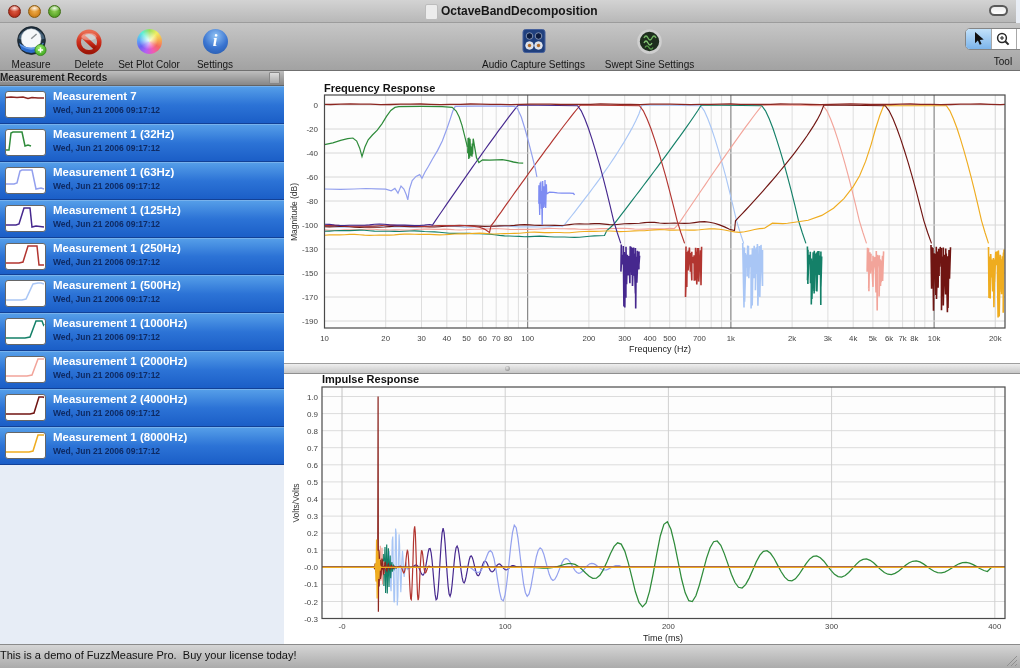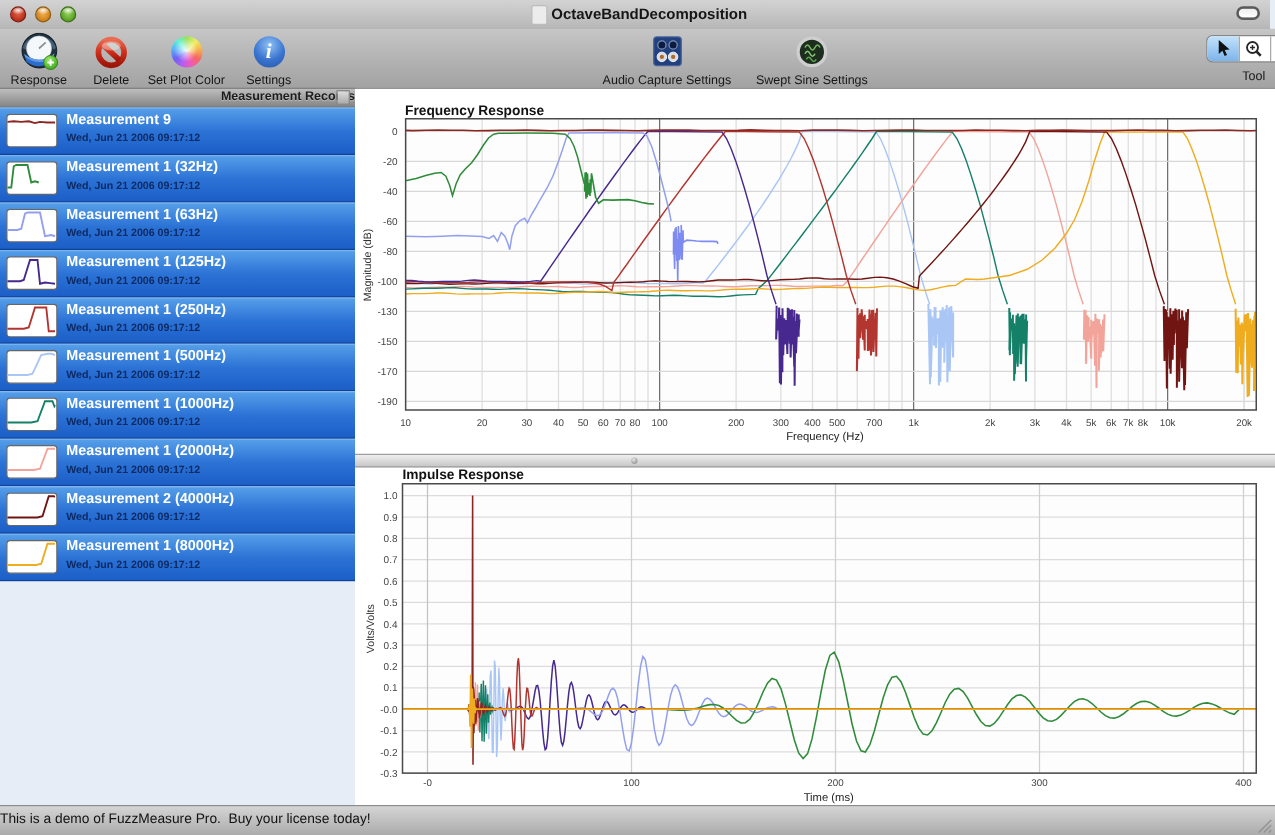--- a/index.html
+++ b/index.html
@@ -11,21 +11,21 @@
 .wtitle{position:absolute;left:441px;top:4px;font-size:12px;font-weight:bold;color:#161616;letter-spacing:0px}
 .capsule{position:absolute;right:8px;top:5px;width:15px;height:7px;border:2px solid #5a5a5a;border-radius:6px;background:linear-gradient(#ededed,#fff)}
 .toolbar{position:absolute;left:0;top:23px;width:1020px;height:47px;background:linear-gradient(#c6c6c6,#a2a2a2);border-bottom:1px solid #707070}
 .tbi{position:absolute;top:2px;text-align:center}
 .icw{height:33px;display:flex;align-items:center;justify-content:center;position:relative}
 .tblabel{font-size:10px;color:#161616;margin-top:1px}
 .segwrap{position:absolute}
 .statusbar{position:absolute;left:0;top:644px;width:1020px;height:24px;background:linear-gradient(#d5d5d5,#a9a9a9);border-top:1px solid #8b8b8b}
 .statusbar .txt{position:absolute;width:100%;top:4px;font-size:11px;color:#111}
 .sidebar{position:absolute;left:0;top:70px;width:284px;height:575px;background:#e7edf6}
-.sbheader{position:absolute;left:0;top:0;width:284px;height:15px;background:linear-gradient(#c2c2c2,#868686);border-bottom:1px solid #636363;text-align:right;font-size:10px;font-weight:bold;color:#1c1c1c;line-height:15px;text-shadow:0 1px 0 rgba(255,255,255,.35)}
+.sbheader{position:absolute;left:0;top:0;width:284px;height:15px;background:linear-gradient(#c2c2c2,#868686);border-bottom:1px solid #636363;text-align:left;font-size:10px;font-weight:bold;color:#1c1c1c;line-height:15px;text-shadow:0 1px 0 rgba(255,255,255,.35)}
 .row{position:absolute;left:0;width:284px;height:37.85px;background:linear-gradient(#57a0e9 0%,#2c73d6 50%,#1a5dc6 100%);box-shadow:inset 0 1px 0 rgba(255,255,255,.2),inset 0 -1px 0 rgba(0,0,40,.3)}
 .row .thumb{position:absolute;left:5px;top:5px}
 .row .rtitle{position:absolute;left:53px;top:4px;font-size:11.5px;font-weight:bold;color:#fff}
 .row .rdate{position:absolute;left:53px;top:19px;font-size:8.5px;font-weight:bold;color:#0e2a63}
 .chartarea{position:absolute;left:284px;top:70px;width:736px;height:575px;background:#fff}
 .splitter{position:absolute;left:284px;top:363px;width:736px;height:9px;background:linear-gradient(#efefef,#c7c7c7);border-top:1px solid #9e9e9e;border-bottom:1px solid #8f8f8f}
 .dimple{position:absolute;left:505px;top:365.5px;width:5px;height:5px;border-radius:50%;background:radial-gradient(circle at 40% 35%,#e8e8e8,#9a9a9a 70%,#8a8a8a)}
 .grip{position:absolute;right:2px;bottom:2px}
 </style></head>
 <body>
@@ -187,21 +187,21 @@
   </svg>
 <div class="splitter"></div>
 <div class="dimple"></div>
 <div class="sidebar">
     <div class="sbheader">Measurement Records<span style="position:absolute;right:4px;top:2px;width:9px;height:10px;background:linear-gradient(#ddd,#aaa);border:1px solid #888;border-radius:1px"></span></div>
 <div class="row" style="top:16.2px">
       <svg class="thumb" width="41" height="27" viewBox="0 0 41 27">
         <rect x="0.5" y="0.5" width="40" height="26" rx="2.5" fill="#fff" stroke="#666" stroke-width="1"></rect>
         <polyline points="1.0,6.5 6.0,6.0 12.0,6.5 18.0,6.0 23.0,7.5 27.0,6.5 33.0,7.0 39.0,7.0" fill="none" stroke="#8c2620" stroke-width="1.5"></polyline>
       </svg>
-      <div class="rtitle">Measurement 9</div>
+      <div class="rtitle">Measurement 7</div>
       <div class="rdate">Wed, Jun 21 2006 09:17:12</div>
     </div>
     <div class="row" style="top:54.0px">
       <svg class="thumb" width="41" height="27" viewBox="0 0 41 27">
         <rect x="0.5" y="0.5" width="40" height="26" rx="2.5" fill="#fff" stroke="#666" stroke-width="1"></rect>
         <polyline points="1.0,21.0 4.0,21.0 6.0,4.0 8.0,3.0 17.0,3.0 20.0,17.0 23.0,16.0 26.0,17.0" fill="none" stroke="#2e8b3a" stroke-width="1.5"></polyline>
       </svg>
       <div class="rtitle">Measurement 1 (32Hz)</div>
       <div class="rdate">Wed, Jun 21 2006 09:17:12</div>
     </div>
@@ -292,21 +292,21 @@
    <path d="M2.3,12.5 a13.4 11.5 0 0 1 26.4,0 l-2.3,1 a11 9.5 0 0 0 -21.7,0 z" fill="#46627a"></path>
    <circle cx="15.2" cy="12.8" r="10" fill="#f5f8fa" stroke="#c8d0d6" stroke-width="0.5"></circle>
    <line x1="15.2" y1="12.8" x2="20.6" y2="7.9" stroke="#8a9094" stroke-width="1.4"></line>
    <path d="M3.4,17.2 q11.8,9.4 24.2,-0.5 l-2.1,6.5 q-10,7.3 -20.2,0.3 z" fill="#2c6ccd"></path>
    <path d="M3.4,17.2 q11.8,9.4 24.2,-0.5 l-0.8,2.6 q-11.3,8.6 -22.7,0.3 z" fill="#639ae8"></path>
    <circle cx="24.5" cy="24" r="5.6" fill="url(#ggrad)" stroke="#2e7d14" stroke-width="0.7"></circle>
    <line x1="21.9" y1="24" x2="27.1" y2="24" stroke="#fff" stroke-width="1.5"></line>
    <line x1="24.5" y1="21.4" x2="24.5" y2="26.6" stroke="#fff" stroke-width="1.5"></line>
   </svg>
       </div>
-  <div class="tblabel">Response</div>
+  <div class="tblabel">Measure</div>
  </div>
  <div class="tbi" style="left:66px;width:46px">
   <div class="icw">
         <svg width="28" height="28" viewBox="0 0 28 28">
    <defs>
             <linearGradient id="rg" x1="0" y1="0" x2="0" y2="1">
               <stop offset="0" stop-color="#e96b51"></stop>
               <stop offset="0.5" stop-color="#cd2d1b"></stop>
               <stop offset="1" stop-color="#9e1608"></stop>
             </linearGradient>

